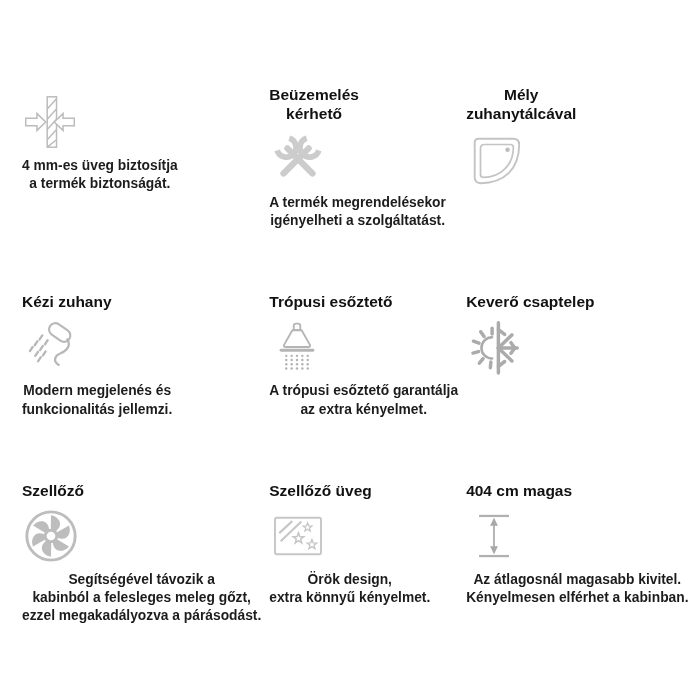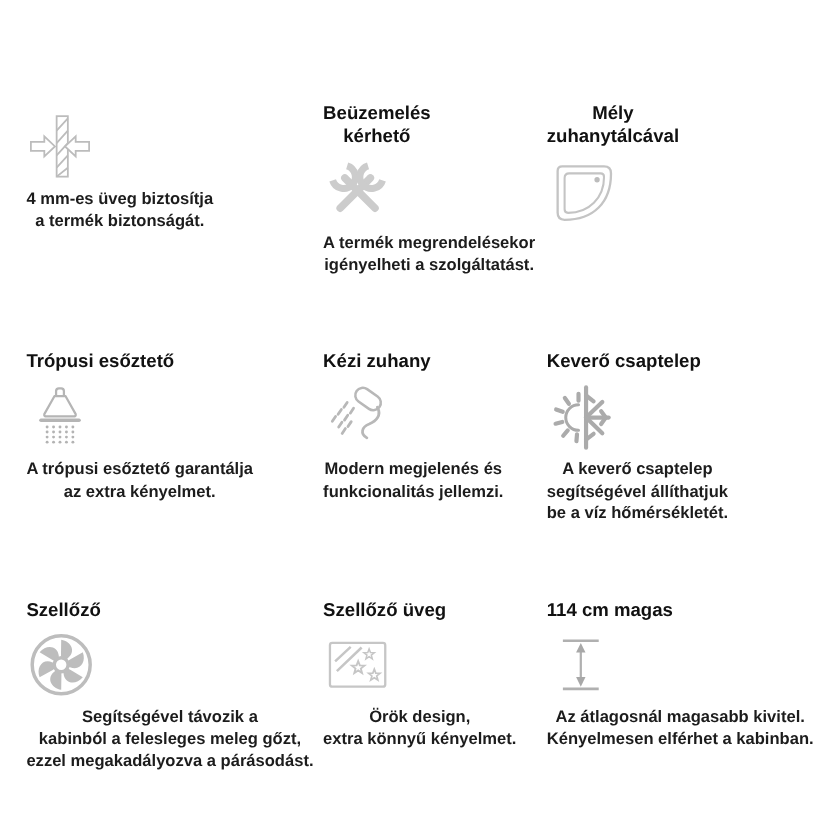--- a/index.html
+++ b/index.html
@@ -99,20 +99,44 @@
 zuhanytálcával</div>
       <div class="iconbox">
         <svg width="58" height="58" viewBox="0 0 60 60">
           <g stroke="#c4c4c4" fill="#ffffff">
             <path stroke-width="2" d="M13 9 H49 Q55 9 55 15 C55 40 40 55 15 55 Q9 55 9 49 V13 Q9 9 13 9 Z"></path>
             <path stroke-width="1.8" d="M19 15 H46 Q49 15 49 18 C49 36 36 49 18 49 Q15 49 15 46 V19 Q15 15 19 15 Z"></path>
             <circle cx="43" cy="20.5" r="2.3" fill="#bcbcbc" stroke="none"></circle>
           </g>
         </svg>
       </div>
+    </div>
+
+    <div class="cell">
+      <div class="title">Kézi zuhany</div>
+      <div class="iconbox">
+        <svg width="58" height="58" viewBox="0 0 60 60">
+          <g stroke="#b8b8b8" fill="none" stroke-linecap="round">
+            <rect x="-12" y="-6.5" width="24" height="13" rx="6.5" transform="translate(39,15) rotate(35)" stroke-width="2.2" fill="#ffffff"></rect>
+            <path stroke-width="2.4" d="M47 22 C51 29 46 34 40 36.5 C33.5 39 32 45 38 48.5"></path>
+            <g stroke-width="2.4">
+              <path d="M21 18 L18.2 22.2"></path>
+              <path d="M16 24 L13.2 28.2"></path>
+              <path d="M11 30 L8.2 34.2"></path>
+              <path d="M26.5 23 L23.7 27.2"></path>
+              <path d="M21.5 29 L18.7 33.2"></path>
+              <path d="M16.5 35 L13.7 39.2"></path>
+              <path d="M24.5 34.5 L21.7 38.7"></path>
+              <path d="M19.5 40.5 L16.7 44.7"></path>
+            </g>
+          </g>
+        </svg>
+      </div>
+      <div class="desc">Modern megjelenés és
+funkcionalitás jellemzi.</div>
     </div>
 
     <div class="cell">
       <div class="title">Trópusi esőztető</div>
       <div class="iconbox">
         <svg width="56" height="56" viewBox="0 0 60 60">
           <g stroke="#b5b5b5" fill="#ffffff" stroke-linejoin="round">
             <path stroke-width="2" d="M26.5 12 V7.5 Q26.5 5 29 5 H31 Q33.5 5 33.5 7.5 V12 Z"></path>
             <path stroke-width="2" d="M25 12 H35 L44 28 Q44.5 30 42 30 H18 Q15.5 30 16 28 Z"></path>
             <path stroke-width="3.2" stroke-linecap="round" d="M13 33.5 H47"></path>
@@ -139,44 +163,20 @@
               <circle cx="35.75" cy="53" r="1.3"></circle>
               <circle cx="41.5" cy="53" r="1.3"></circle>
           </g>
         </svg>
       </div>
       <div class="desc">A trópusi esőztető garantálja
 az extra kényelmet.</div>
     </div>
 
     <div class="cell">
-      <div class="title">Kézi zuhany</div>
-      <div class="iconbox">
-        <svg width="58" height="58" viewBox="0 0 60 60">
-          <g stroke="#b8b8b8" fill="none" stroke-linecap="round">
-            <rect x="-12" y="-6.5" width="24" height="13" rx="6.5" transform="translate(39,15) rotate(35)" stroke-width="2.2" fill="#ffffff"></rect>
-            <path stroke-width="2.4" d="M47 22 C51 29 46 34 40 36.5 C33.5 39 32 45 38 48.5"></path>
-            <g stroke-width="2.4">
-              <path d="M21 18 L18.2 22.2"></path>
-              <path d="M16 24 L13.2 28.2"></path>
-              <path d="M11 30 L8.2 34.2"></path>
-              <path d="M26.5 23 L23.7 27.2"></path>
-              <path d="M21.5 29 L18.7 33.2"></path>
-              <path d="M16.5 35 L13.7 39.2"></path>
-              <path d="M24.5 34.5 L21.7 38.7"></path>
-              <path d="M19.5 40.5 L16.7 44.7"></path>
-            </g>
-          </g>
-        </svg>
-      </div>
-      <div class="desc">Modern megjelenés és
-funkcionalitás jellemzi.</div>
-    </div>
-
-    <div class="cell">
       <div class="title">Keverő csaptelep</div>
       <div class="iconbox">
         <svg width="58" height="58" viewBox="0 0 60 60">
           <g stroke="#ababab" fill="none" stroke-linecap="round">
             <path stroke-width="2.6" d="M27 20 A11 11 0 1 0 27 42"></path>
             <g stroke-width="3.6">
               <path d="M27 16.5 L27 10.5"></path>
               <path d="M18.7 19.1 L15.2 14.2"></path>
               <path d="M13.4 26 L7.7 24"></path>
               <path d="M13 34.8 L7.2 36.3"></path>
@@ -188,23 +188,20 @@
               <path d="M33.5 31 H53"></path>
               <path d="M33.5 31 L47.5 17.5"></path>
               <path d="M33.5 31 L47.5 44.5"></path>
               <path d="M33.5 12 L40 17"></path>
               <path d="M33.5 50 L40 45"></path>
               <path d="M46.5 25.5 L50.5 31 L46.5 36.5"></path>
             </g>
           </g>
         </svg>
       </div>
-      <div class="desc">A keverő csaptelep
-segítségével állíthatjuk
-be a víz hőmérsékletét.</div>
     </div>
 
     <div class="cell">
       <div class="title">Szellőző</div>
       <div class="iconbox">
         <svg width="58" height="58" viewBox="0 0 60 60">
           <circle cx="30" cy="30" r="25" fill="#ffffff" stroke="#bdbdbd" stroke-width="3"></circle>
           <g fill="#bdbdbd">
             <path d="M30 8.5 C39 10 43 19 35.5 24.5 C32.5 26.5 29.5 24.5 29.8 21.5 Z"></path>
             <path d="M30 8.5 C39 10 43 19 35.5 24.5 C32.5 26.5 29.5 24.5 29.8 21.5 Z" transform="rotate(60 30 30)"></path>
@@ -234,21 +231,21 @@
               <path transform="translate(44.5,34) scale(1.05)" d="M0 -5 L1.23 -1.7 L4.76 -1.55 L2 0.65 L2.94 4.05 L0 2.1 L-2.94 4.05 L-2 0.65 L-4.76 -1.55 L-1.23 -1.7 Z"></path>
             </g>
           </g>
         </svg>
       </div>
       <div class="desc">Örök design,
 extra könnyű kényelmet.</div>
     </div>
 
     <div class="cell">
-      <div class="title">114 cm magas</div>
+      <div class="title">404 cm magas</div>
       <div class="iconbox">
         <svg width="56" height="56" viewBox="0 0 60 60">
           <g stroke="#b0b0b0" stroke-width="2.4" fill="none">
             <path d="M14 8.5 H46"></path>
             <path d="M14 51.5 H46"></path>
             <path d="M30 15 V45" stroke-width="2"></path>
           </g>
           <g fill="#a8a8a8">
             <path d="M30 10.5 L25.8 19 H34.2 Z"></path>
             <path d="M30 49.5 L25.8 41 H34.2 Z"></path>

